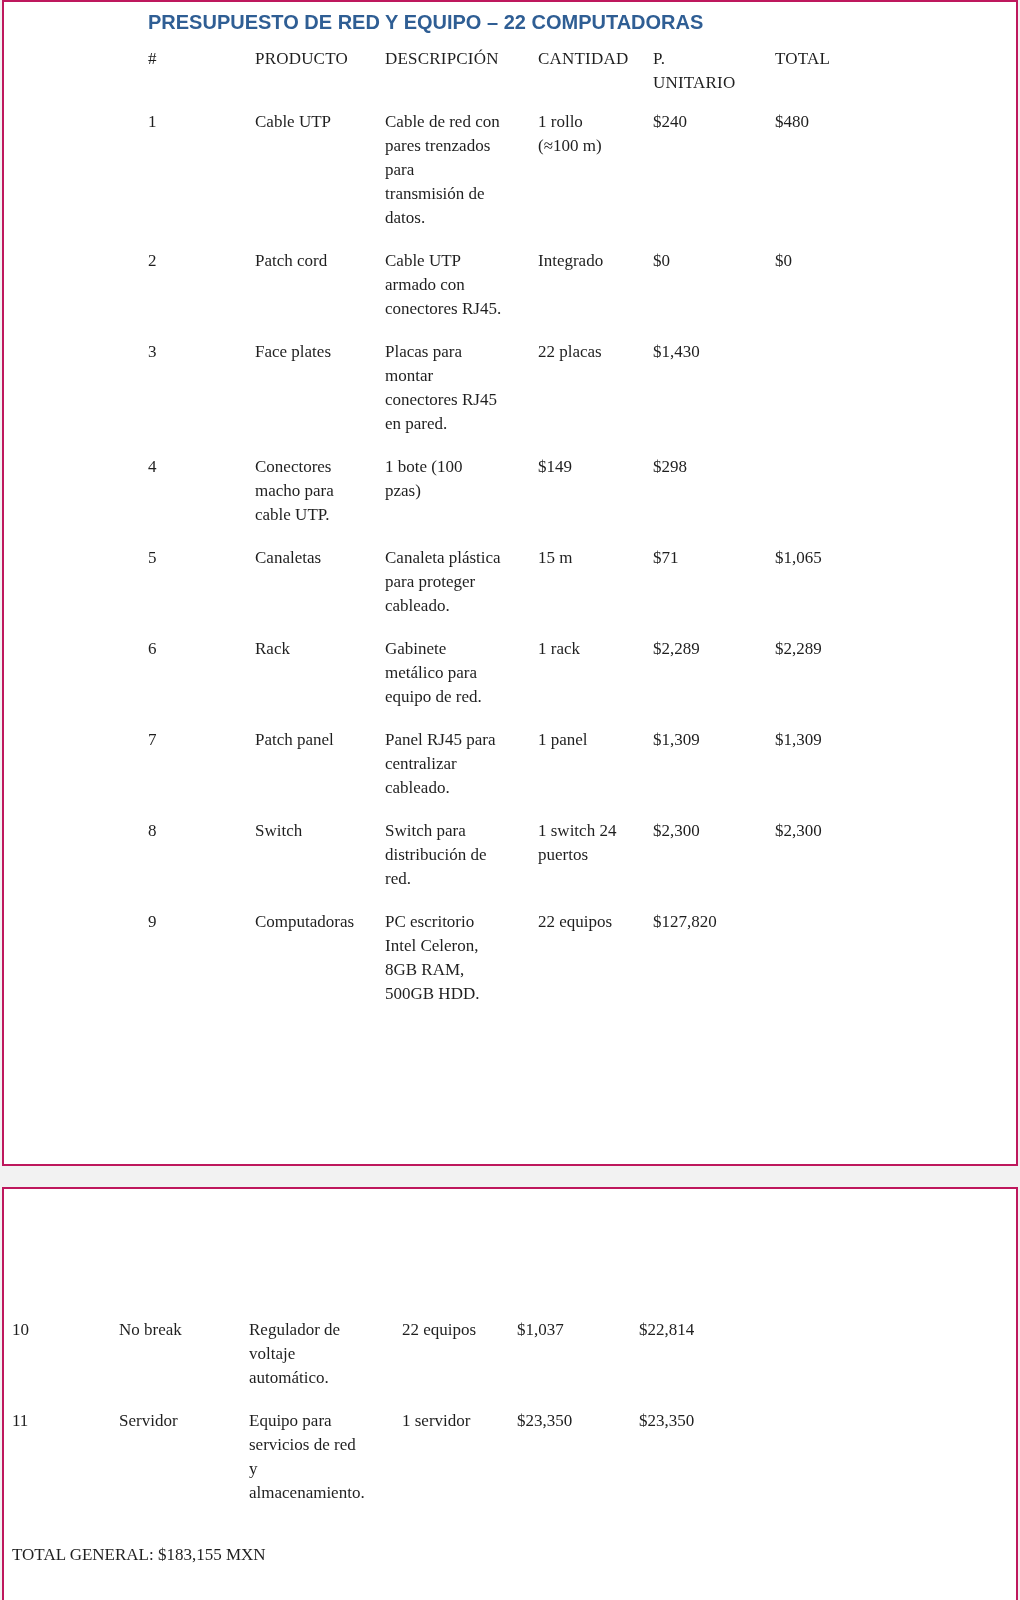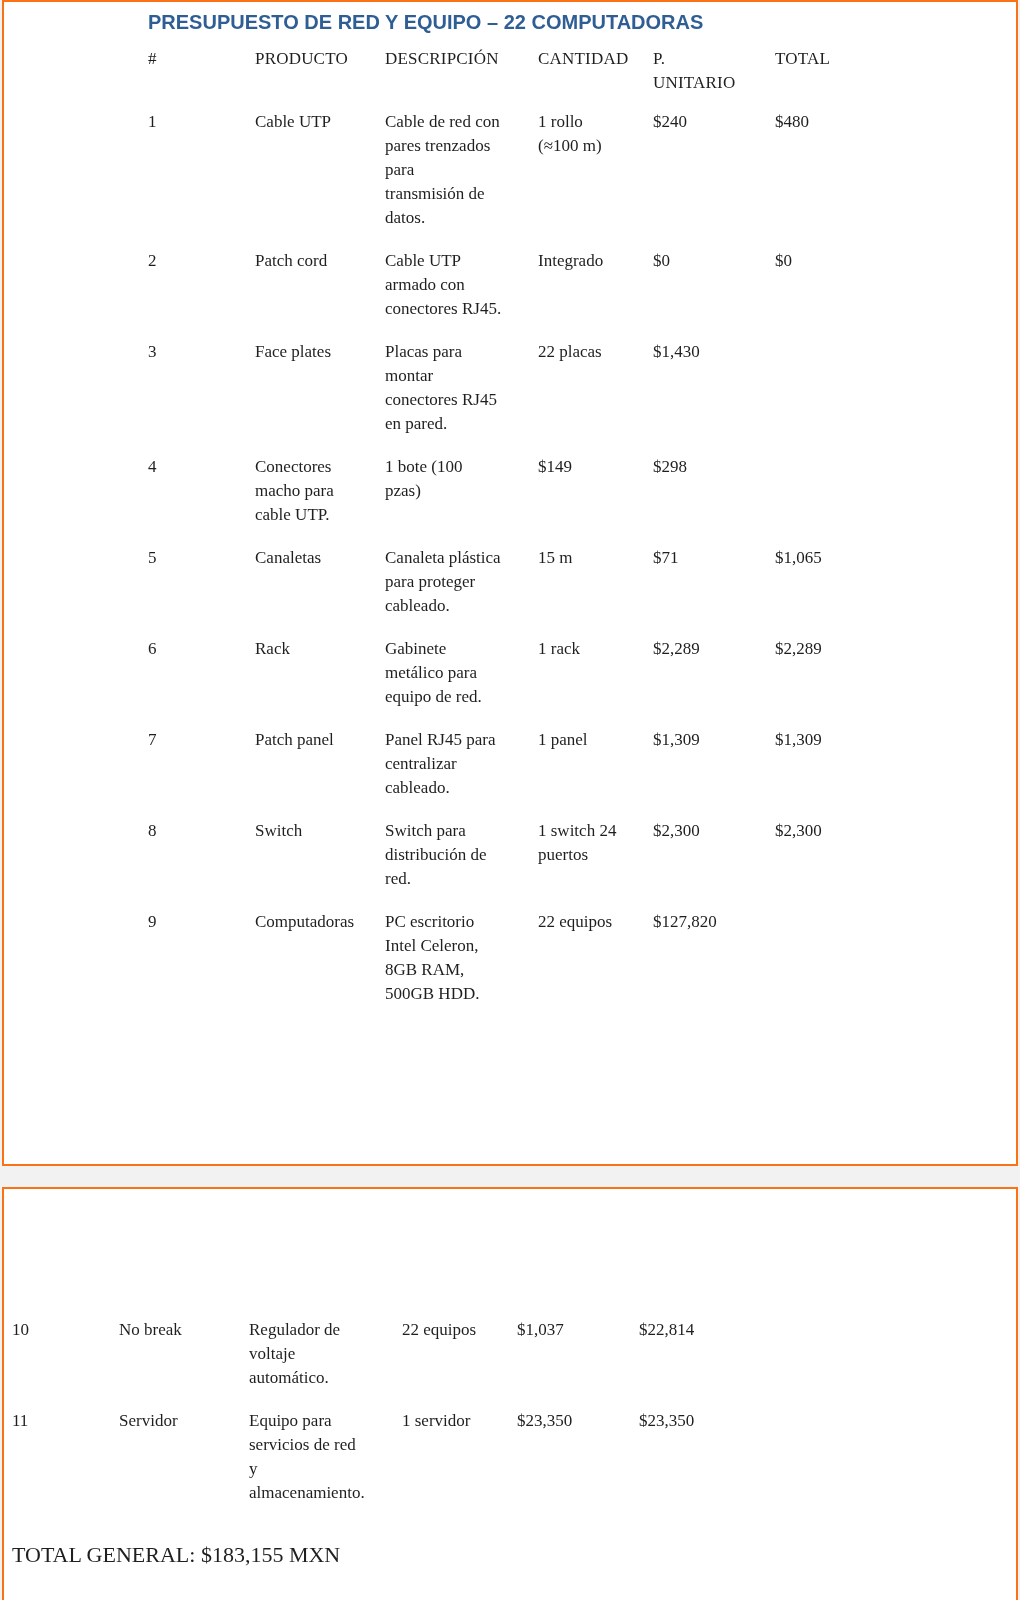--- a/index.html
+++ b/index.html
@@ -4,21 +4,21 @@
 <style>
   html, body {
     margin: 0;
     padding: 0;
     background: #f2f2f2;
     font-family: "Liberation Serif", serif;
     color: #1f1f1f;
   }
   .page {
     background: #ffffff;
-    border: 2px solid #f97316;
+    border: 2px solid #be185d;
     width: 1016px;
     margin: 0 2px;
     box-sizing: border-box;
     overflow: hidden;
   }
   .page-1 { height: 1166px; }
   .page-2 {
     height: 413px;
     margin-top: 21px;
     border-bottom: none;
@@ -45,21 +45,21 @@
     font-size: 17px;
     line-height: 24px;
     margin-bottom: 19px;
   }
   .thead { margin-bottom: 15px; }
   .thead .cell { letter-spacing: 0.2px; }
   .c-desc, .c-cant { white-space: pre-line; }
   .hdr-punit { max-width: 70px; }
 
   .total-line {
-    font-size: 22px;
+    font-size: 17px;
     line-height: 24px;
     margin-top: 38px;
   }
 </style>
 </head>
 <body>
 
 <div class="page page-1">
   <div class="content">
     <h1 class="doc-title" style="color: rgb(47, 94, 148);">PRESUPUESTO DE RED Y EQUIPO – 22 COMPUTADORAS</h1>

